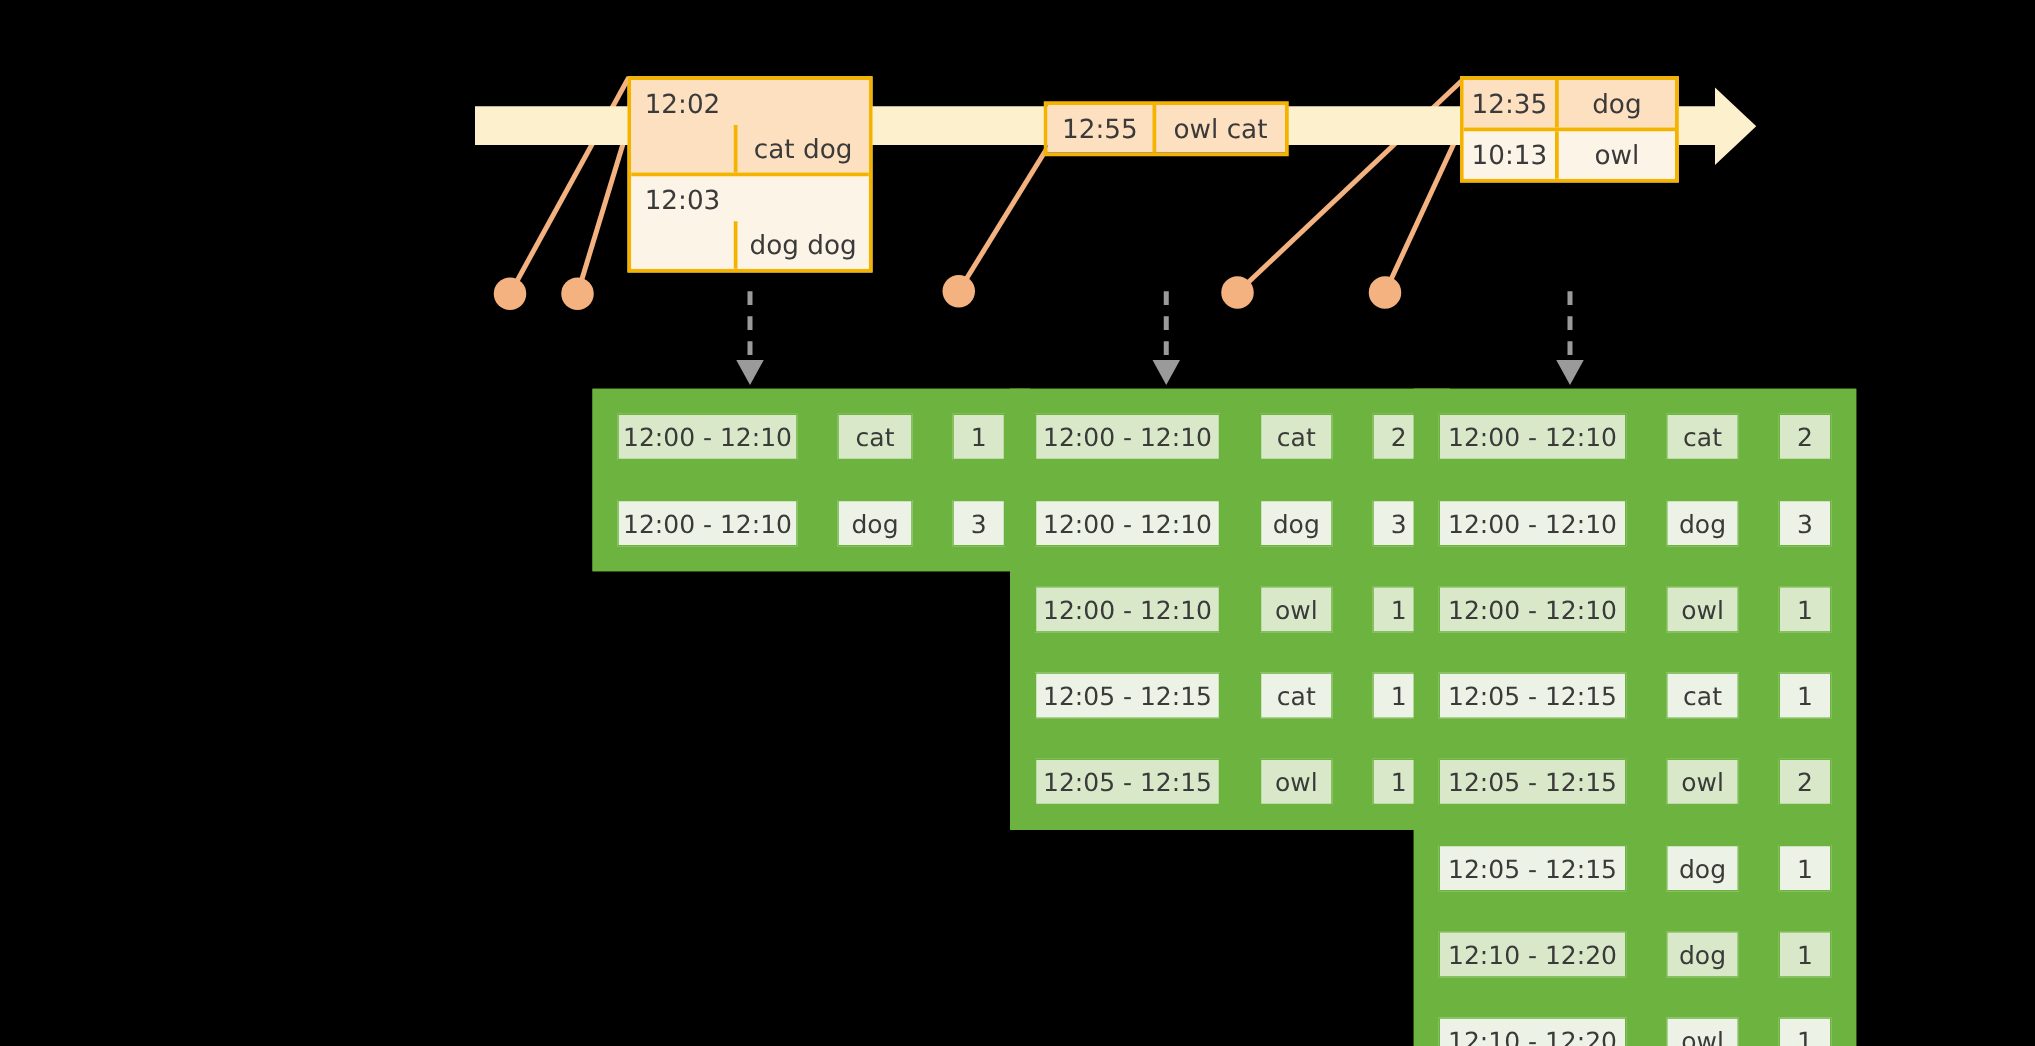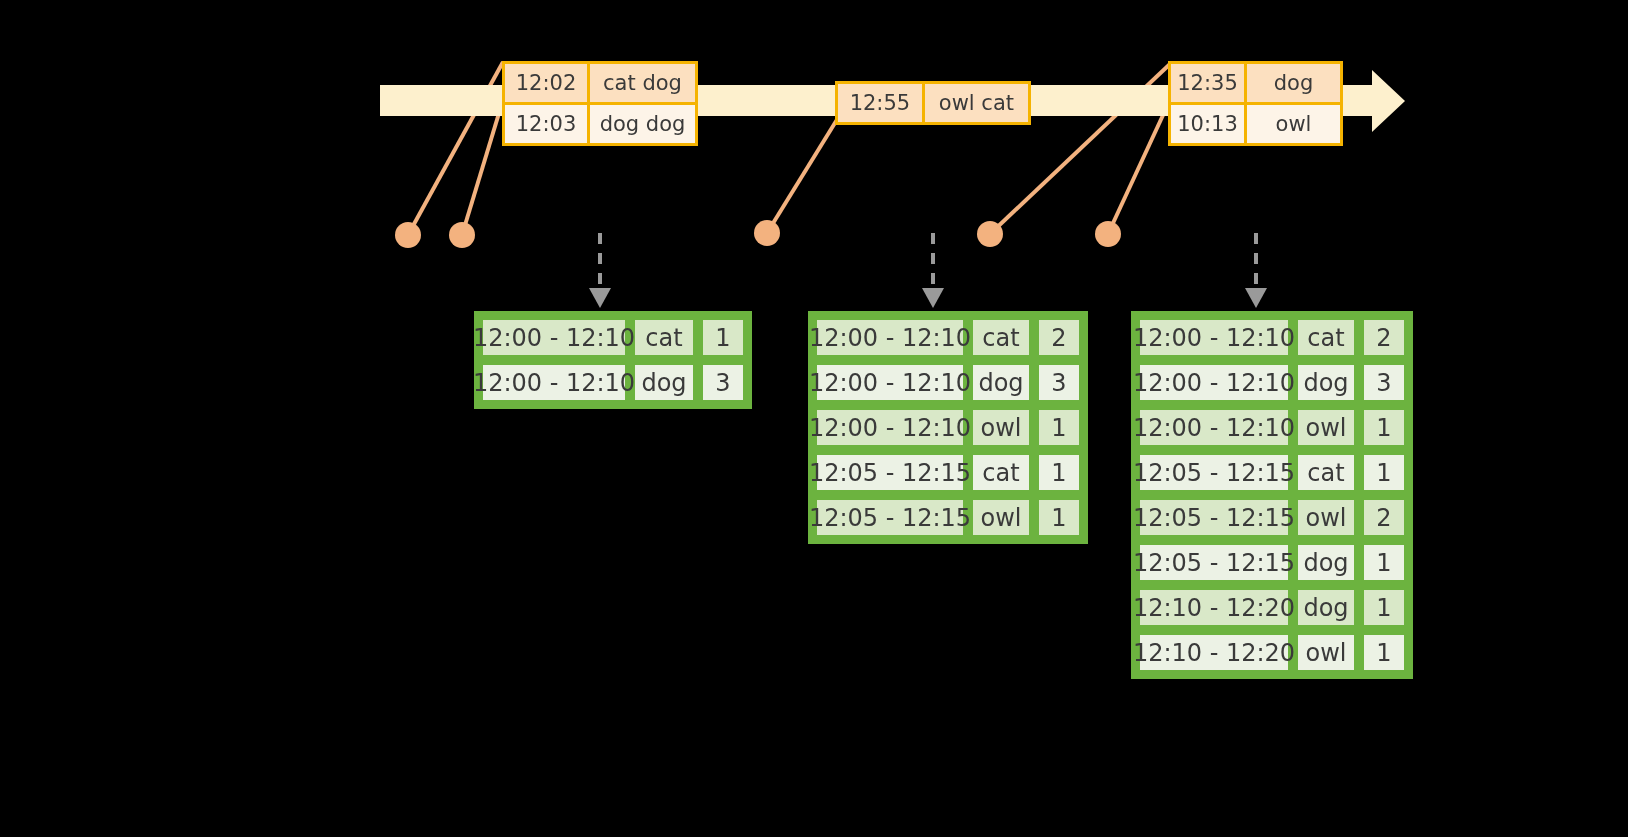--- a/index.html
+++ b/index.html
@@ -73,21 +73,21 @@
     white-space: nowrap;
   }
   .ev-time { width: 88px; }
   .ev-words {
     border-left: 3px solid #f5b301;
     padding: 0 14px;
     flex: 1 1 auto;
   }
   
   #event-box-1 { left: 502px; top: 61px; width: 196px; }
-  #event-box-1 .ev-words { width: 108px; }
+  #event-box-1 .ev-words { width: 108px; margin-top: 36px; }
   #event-box-2 { left: 835px; top: 81px; width: 196px; }
   #event-box-2 .ev-words { width: 108px; }
   #event-box-3 { left: 1168px; top: 61px; width: 175px; }
   #event-box-3 .ev-time { width: 73px; }
   #event-box-3 .ev-words { width: 96px; }
 
   
   .dot {
     position: absolute;
     width: 26px;
@@ -108,25 +108,25 @@
   .rt-row {
     display: flex;
     box-sizing: border-box;
   }
   .rt-cell {
     box-sizing: border-box;
     display: flex;
     align-items: center;
     justify-content: center;
     height: 37px;
-    font-size: 24px;
+    font-size: 20px;
     color: #3a3a3a;
     white-space: nowrap;
     border: 1px solid #6cb33f;
-    margin: 4px;
+    margin: 16px;
   }
   .rt-row.shade-a .rt-cell { background: #d9e8c8; }
   .rt-row.shade-b .rt-cell { background: #ecf2e5; }
   .rt-window { width: 0; }
   .rt-word   { width: 0; }
   .rt-count  { width: 0; }
 
   
   #result-table-1 { left: 474px; top: 311px; }
   #result-table-1 .rt-window { width: 144px; }

